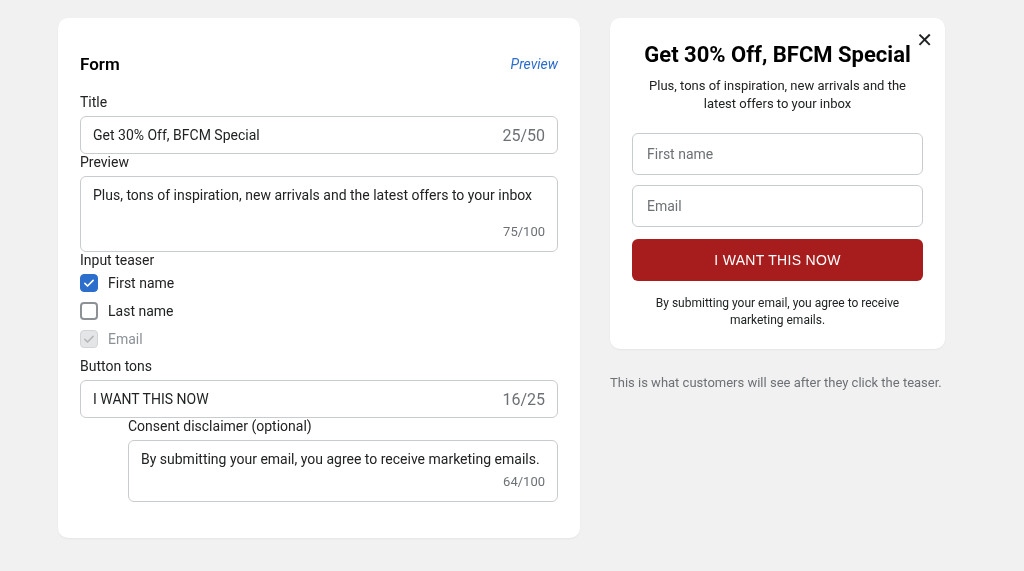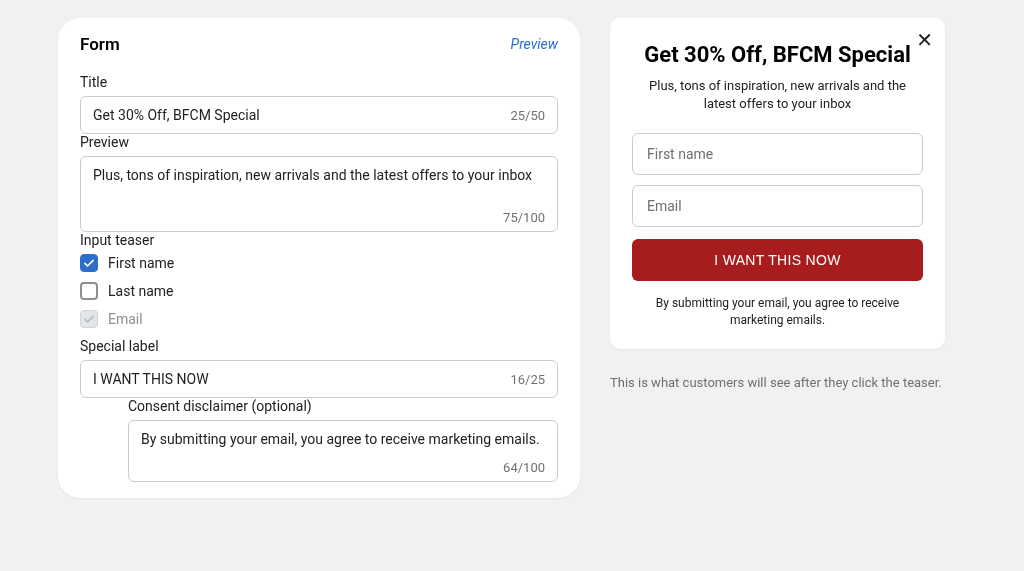--- a/index.html
+++ b/index.html
@@ -12,22 +12,22 @@
       overflow: hidden;
     }
     .layout {
       display: flex;
       gap: 30px;
       padding: 0 58px;
     }
     
     .form-card {
       background: #fff;
-      border-radius: 22px;
-      padding: 16px 22px;
+      border-radius: 10px;
+      padding: 36px 22px;
       width: 522px;
       box-shadow: 0 1px 2px rgba(0,0,0,0.05);
     }
     .form-header {
       display: flex;
       justify-content: space-between;
       align-items: center;
       margin-bottom: 20px;
     }
     .form-title {
@@ -76,30 +76,30 @@
       font-family: inherit;
       resize: none;
       height: 70px;
     }
     .textarea-consent {
       height: 56px;
     }
     .counter {
       position: absolute;
       right: 12px;
-      bottom: 6px;
+      bottom: 12px;
       font-size: 13px;
       color: #6d7175;
     }
     .counter-inline {
       position: absolute;
       right: 12px;
       top: 50%;
       transform: translateY(-50%);
-      font-size: 13px;
+      font-size: 16px;
       color: #6d7175;
     }
     .checkboxes {
       margin-top: 6px;
     }
     .check-row {
       display: flex;
       align-items: center;
       gap: 10px;
       margin-bottom: 10px;
@@ -255,21 +255,21 @@
             <svg viewBox="0 0 16 16">
                 <path d="M13.5 4.5L6 12 2.5 8.5" stroke="#b5b8bb" stroke-width="2.2" fill="none" stroke-linecap="round" stroke-linejoin="round"></path>
               </svg>
           </div>
           <span class="check-label check-label-disabled">Email</span>
         </div>
       </div>
     </div>
 
     <div class="field">
-      <label class="field-label">Special label</label>
+      <label class="field-label">Button tons</label>
       <div class="input-wrap">
         <input class="text-input" type="text" value="I WANT THIS NOW" style="">
         <span class="counter-inline">16/25</span>
       </div>
     </div>
 
     <div class="field" style="margin-bottom:0;margin-left:48px;">
       <label class="field-label">Consent disclaimer (optional)</label>
       <div class="input-wrap">
         <textarea class="textarea textarea-consent" style="">By submitting your email, you agree to receive marketing emails.</textarea>

